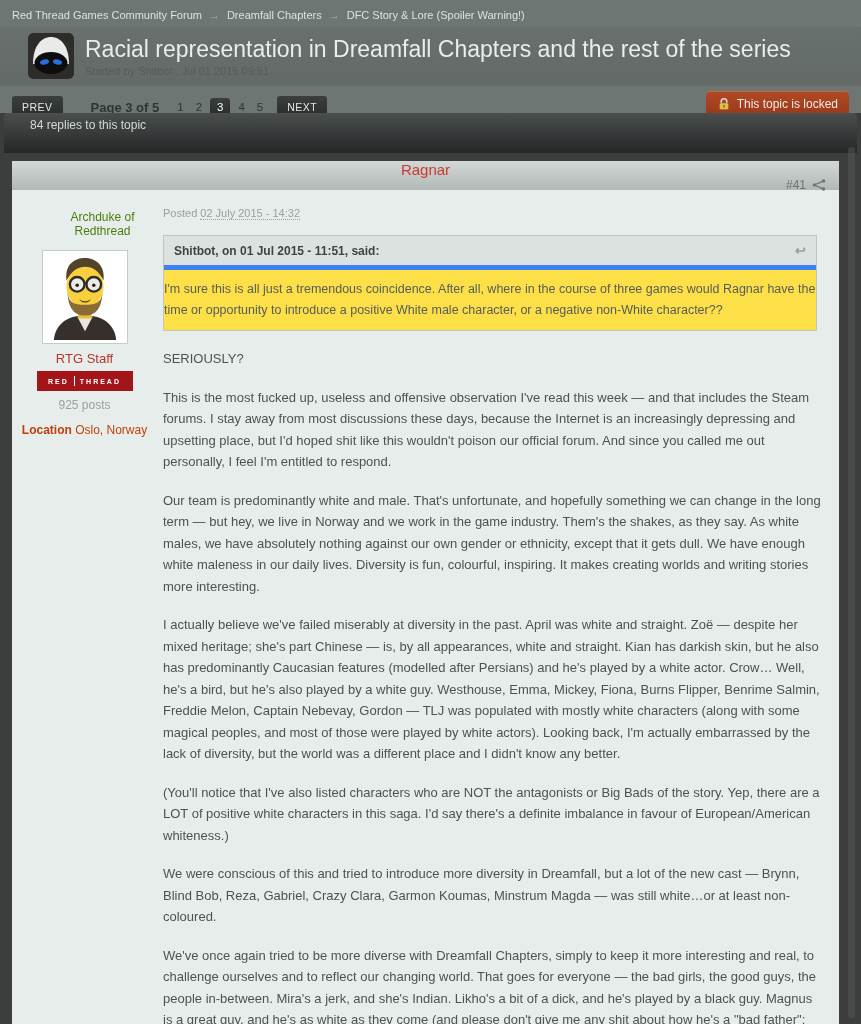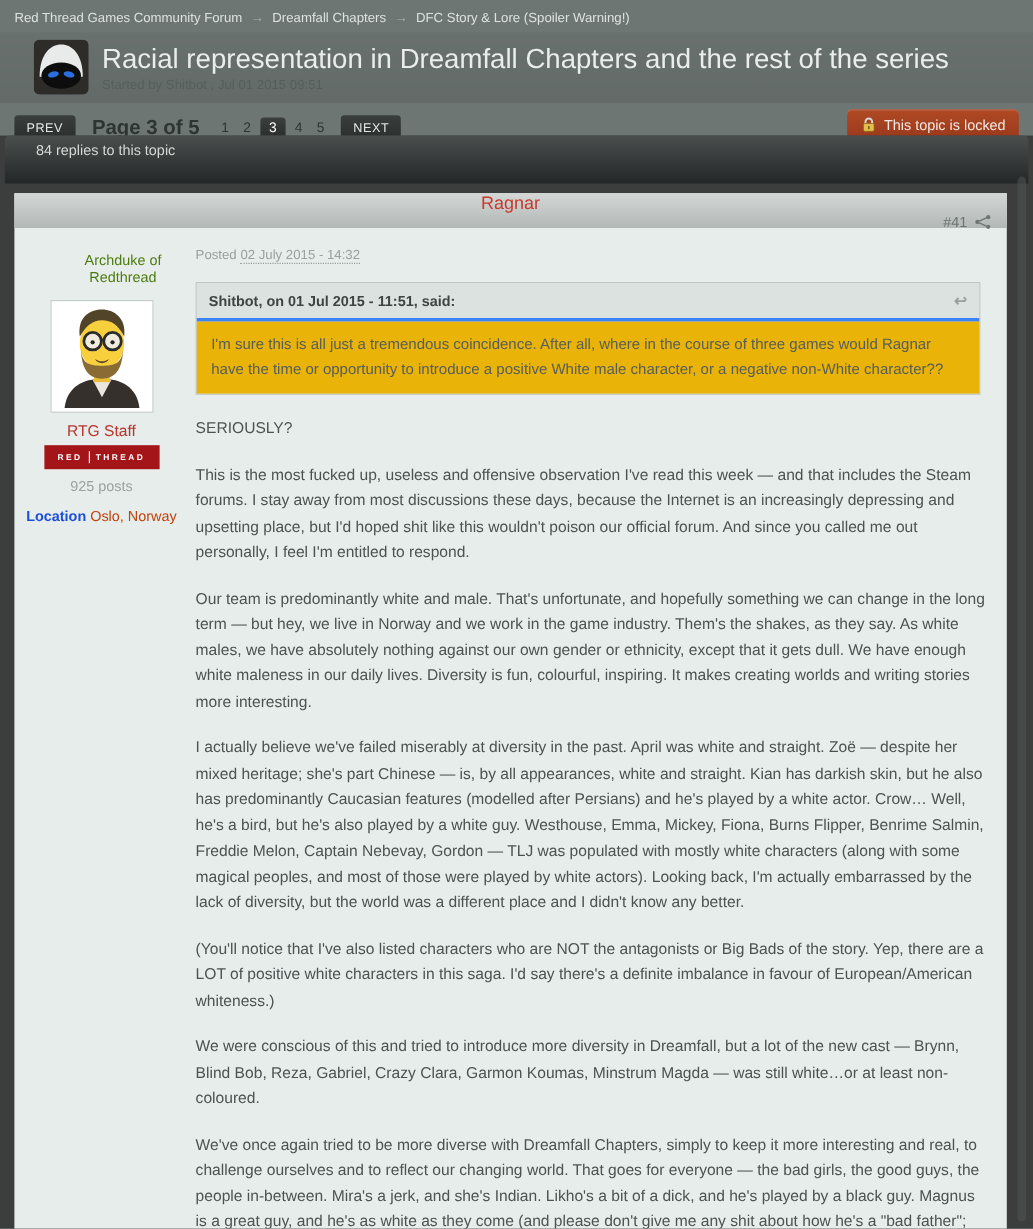--- a/index.html
+++ b/index.html
@@ -14,21 +14,21 @@
   .titleband { display:flex; align-items:center; gap:11px; padding:6px 28px 7px;
                background:linear-gradient(rgba(0,0,0,0.05), rgba(0,0,0,0.10)); }
   .topic-avatar { width:46px; height:46px; border-radius:5px; overflow:hidden; flex:none; }
   .title-wrap { min-width:0; }
   .topic-title { font-size:23px; font-weight:400; color:#e9edeb; line-height:26px; white-space:nowrap; }
   .topic-sub { font-size:11px; color:#565e5a; margin-top:3px; }
 
   .pagerow { display:flex; align-items:center; padding:10px 12px 0; }
   .pbtn { background:linear-gradient(#3a3f3e,#282c2b); color:#e3e7e5; font-size:10.5px; font-weight:normal;
           letter-spacing:.5px; padding:5px 10px; border-radius:3px; cursor:pointer; }
-  .pagelabel { font-size:17px; font-weight:bold; color:#2e3432; margin:0 12px 0 14px; }
+  .pagelabel { font-size:13px; font-weight:bold; color:#2e3432; margin:0 12px 0 28px; }
   .pagelink { font-size:11.5px; color:#2e3432; padding:3px 6px; cursor:pointer; }
   .pagecur { font-size:11.5px; color:#fff; background:linear-gradient(#3a3f3e,#282c2b);
              border-radius:3px; padding:3px 7px; margin:0 2px; }
   .nextbtn { margin-left:8px; }
   .lockedbtn { margin-left:auto; display:flex; align-items:center; gap:6px;
                background:linear-gradient(#b04a24,#98381b); border-radius:4px;
                box-shadow:inset 0 1px rgba(255,255,255,.18); color:#f4e8e2;
                font-size:12px; padding:6px 11px; margin-top:-6px; }
 
   
@@ -52,32 +52,32 @@
   .membertitle { font-size:12px; color:#4d7c0f;padding-left:36px; }
   .avatarbox { width:86px; height:94px; margin:12px auto 7px; background:#fff;
                border:1px solid #c6ccca; display:flex; align-items:center; justify-content:center; cursor:pointer; }
   .groupname { font-size:13px; color:#b8342c; margin-bottom:5px; }
   .groupbadge { width:96px; height:20px; margin:0 auto; background:#a31518;
                 display:flex; align-items:center; justify-content:center; }
   .groupbadge .bt { color:#fff; font-size:7px; letter-spacing:2px; font-weight:bold; }
   .groupbadge .bdiv { width:1px; height:10px; background:#fff; margin:0 5px; }
   .postcount { font-size:12px; color:#9ba19f; margin-top:7px; }
   .locationline { font-size:12px; margin-top:11px; }
-  .locationline b { color:#1d4ed8; }
+  .locationline b { color:#c2410c; }
   .locationline span.loc { color:#c2410c; }
 
   .content { flex:1; padding:3px 16px 0 6px; }
   .postedline { font-size:11px; color:#9aa09e; margin-top:4px; }
   .postedline .date { border-bottom:1px dotted #9aa09e; }
 
   .quote { margin:16px 6px 4px 0; border:1px solid #bfc6c4; }
-  .qhead { background:#dce2e0; border-bottom:3px solid #3b82f6; padding:7px 10px;
+  .qhead { background:#dce2e0; border-bottom:5px solid #3b82f6; padding:7px 10px;
            font-size:12px; font-weight:bold; color:#3e4442; display:flex; align-items:center; }
   .snapback { margin-left:auto; color:#9aa09e; font-size:13px; cursor:pointer; }
-  .qbody { background:#eab308; padding:9px 12px; font-size:12.5px; color:#565d5b; line-height:21px; }
+  .qbody { background:#fde047; padding:9px 0; font-size:12.5px; color:#565d5b; line-height:21px; }
 
   .paras p { font-size:13px; color:#4c5351; line-height:21.5px; margin:17px 0; }
   .paras { padding-right:2px; }
 
   svg { display:block; }
 </style>
 </head>
 <body>
 
 <div class="screen">

